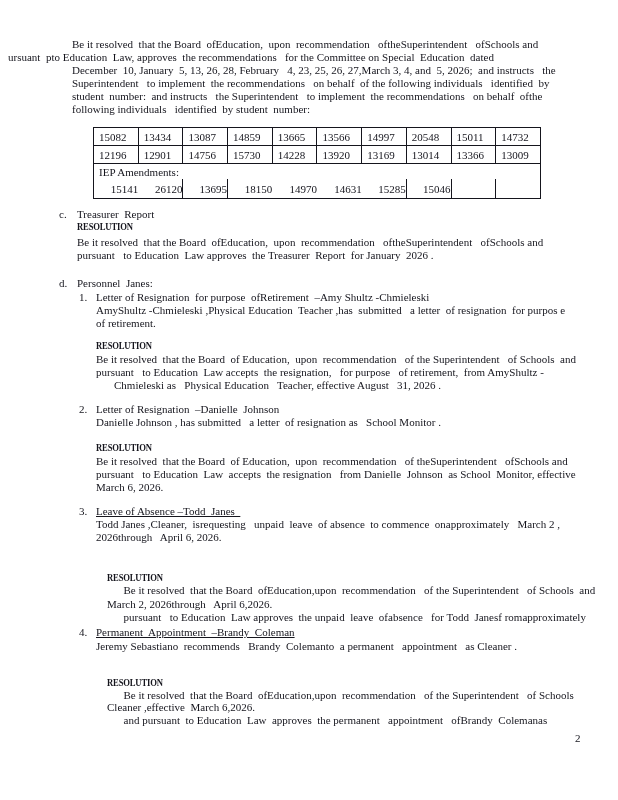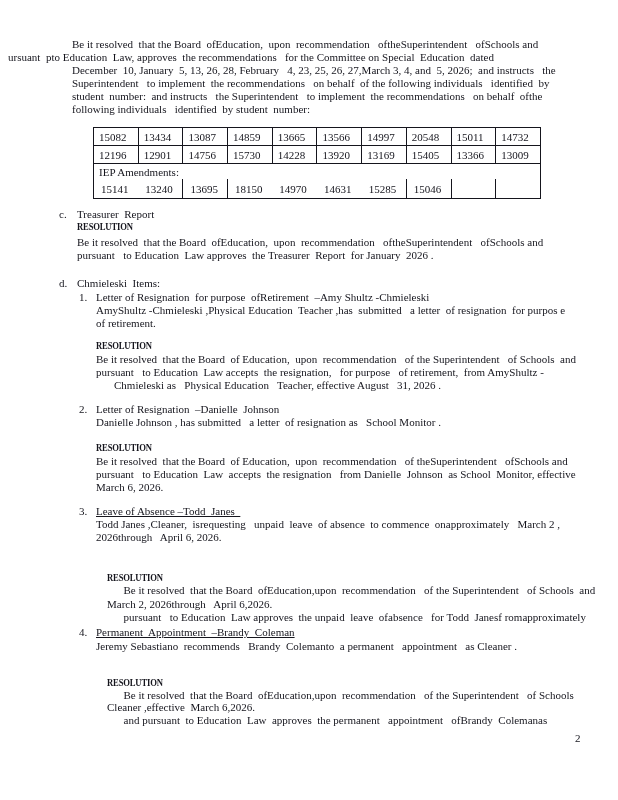--- a/index.html
+++ b/index.html
@@ -22,21 +22,21 @@
   .over{position:absolute;left:0;top:0;white-space:pre;}
   table.cse{
     position:absolute;left:93px;top:127px;width:448px;
     border-collapse:collapse;table-layout:fixed;
     border:1px solid #15151d;
     font-size:11px;color:#15151d;
   }
   table.cse td{padding:0 0 0 5px;white-space:pre;overflow:hidden;}
   table.cse tr.r12 td{border:1px solid #15151d;height:17px;margin-top:8px;}
   table.cse td.iep{border:none;height:15px;}
-  table.cse tr.r4 td{border:none;height:19px;padding-left:7px;}
+  table.cse tr.r4 td{border:none;height:19px;padding-left:7px;text-align:right;}
   table.cse tr.r4 td.vr{border-right:1px solid #15151d;}
   .pagenum{position:absolute;white-space:pre;}
 </style>
 </head>
 <body>
 
 <div class="page">
 
   <div class="ln" style="left:72px;top:38px">Be it resolved  that the Board  ofEducation,  upon  recommendation   oftheSuperintendent   ofSchools and</div>
   <div class="ln" style="left:8px;top:51px">ursuant  pto Education  Law, approves  the recommendations   for the Committee on Special  Education  dated</div>
@@ -60,50 +60,50 @@
       <td>14732</td>
     </tr>
     <tr class="r12">
       <td>12196</td>
       <td>12901</td>
       <td>14756</td>
       <td>15730</td>
       <td>14228</td>
       <td>13920</td>
       <td>13169</td>
-      <td>15405</td>
+      <td>13014</td>
       <td>13366</td>
       <td>13009</td>
     </tr>
     <tr>
       <td class="iep" colspan="10">IEP Amendments:</td>
     </tr>
     <tr class="r4">
       <td>15141</td>
-      <td class="vr">13240</td>
+      <td class="vr">26120</td>
       <td class="vr">13695</td>
       <td>18150</td>
       <td>14970</td>
       <td>14631</td>
       <td class="vr">15285</td>
       <td class="vr">15046</td>
       <td class="vr"></td>
       <td></td>
     </tr>
   </tbody>
     </table>
 
   <div class="ln" style="left:59px;top:208px">c.</div>
   <div class="ln" style="left:77px;top:208px">Treasurer  Report</div>
   <div class="ln" style="left:77px;top:220px"><span class="res">RESOLUTION</span></div>
   <div class="ln" style="left:77px;top:236px">Be it resolved  that the Board  ofEducation,  upon  recommendation   oftheSuperintendent   ofSchools and</div>
   <div class="ln" style="left:77px;top:249px">pursuant   to Education  Law approves  the Treasurer  Report  for January  2026 .</div>
 
   <div class="ln" style="left:59px;top:277px">d.</div>
-  <div class="ln" style="left:77px;top:277px">Chmieleski  Items:</div>
+  <div class="ln" style="left:77px;top:277px">Personnel  Janes:</div>
 
   <div class="ln" style="left:79px;top:291px">1.</div>
   <div class="ln" style="left:96px;top:291px">Letter of Resignation  for purpose  ofRetirement  –Amy Shultz -Chmieleski</div>
   <div class="ln" style="left:96px;top:304px">AmyShultz -Chmieleski ,Physical Education  Teacher ,has  submitted   a letter  of resignation  for purpos e</div>
   <div class="ln" style="left:96px;top:317px">of retirement.</div>
   <div class="ln" style="left:96px;top:339px"><span class="res">RESOLUTION</span></div>
   <div class="ln" style="left:96px;top:353px">Be it resolved  that the Board  of Education,  upon  recommendation   of the Superintendent   of Schools  and</div>
   <div class="ln" style="left:96px;top:366px">pursuant   to Education  Law accepts  the resignation,   for purpose   of retirement,  from AmyShultz -</div>
   <div class="ln" style="left:114px;top:379px">Chmieleski as   Physical Education   Teacher, effective August   31, 2026 .</div>
 

